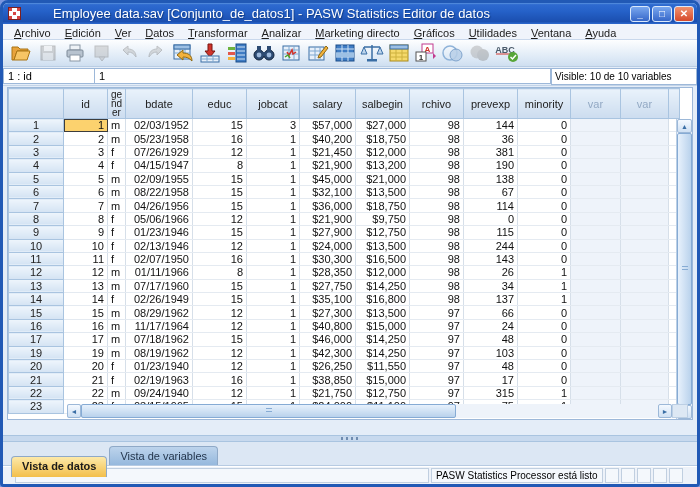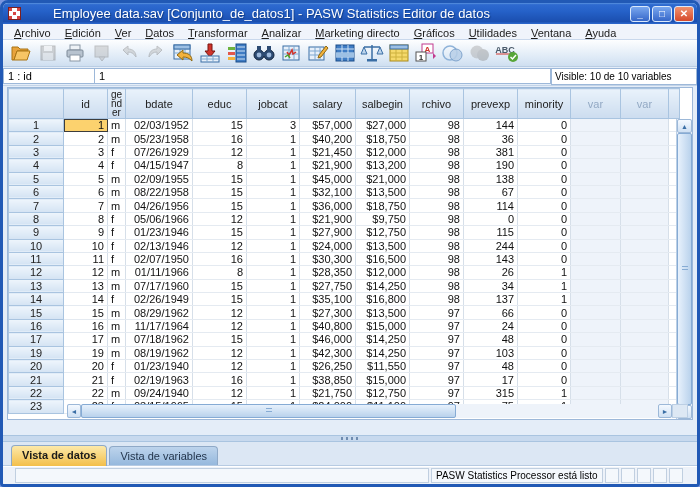--- a/index.html
+++ b/index.html
@@ -60,21 +60,21 @@
     background:repeating-linear-gradient(#86abd4 0 1px, transparent 1px 3px); }
   .hthumb { flex:0 0 62%; background:linear-gradient(#e7f1fc,#b9d2ec); border:1px solid #86abd4; border-radius:2px; position:relative; }
   .htrack { flex:1; }
   .scroll-corner { position:absolute; right:4px; bottom:1px; width:16px; height:14px; background:#dde8f4; border:1px solid #bccfe4; }
   
   .splitter { flex:0 0 7px; background:#c7d9ee; border-top:1px solid #a9c4e0; border-bottom:1px solid #a9c4e0; display:flex; align-items:center; justify-content:center; }
   .splitter-dots { width:18px; height:3px; background:repeating-linear-gradient(90deg,#6f8cb0 0 2px, transparent 2px 5px); }
   
   .tabstrip { flex:0 0 24px; background:#dce7f4; display:flex; align-items:flex-end; padding-left:8px; border-bottom:1px solid #b7cbe2; }
   .tab { font-size:11px; padding:3px 10px 3px 10px; border:1px solid #8fa9c7; border-bottom:none; border-radius:4px 4px 0 0; margin-right:2px; }
-  .tab.active { background:linear-gradient(#fde9a9,#f3bf4b); font-weight:bold; color:#1a1a1a; position:relative; top:1px; height:21px; }
+  .tab.active { background:linear-gradient(#fde9a9,#f3bf4b); font-weight:bold; color:#1a1a1a; position:relative; top:12px; height:21px; }
   .tab.inactive { background:linear-gradient(#bdd4ec,#96b9dd); color:#24364d; height:19px; }
   
   .statusbar { flex:1; background:#edf2f9; border-top:1px solid #fff; display:flex; align-items:stretch; padding:1px 12px; }
   .status-cell { border:1px solid #c0cfe0; background:#f4f8fc; margin-right:2px; }
   .status-main { flex:1; }
   .status-msg { width:172px; font-size:10px; padding:1px 4px; white-space:nowrap; overflow:hidden; }
   .status-mini { width:14px; }
 </style>
 </head>
 <body>

